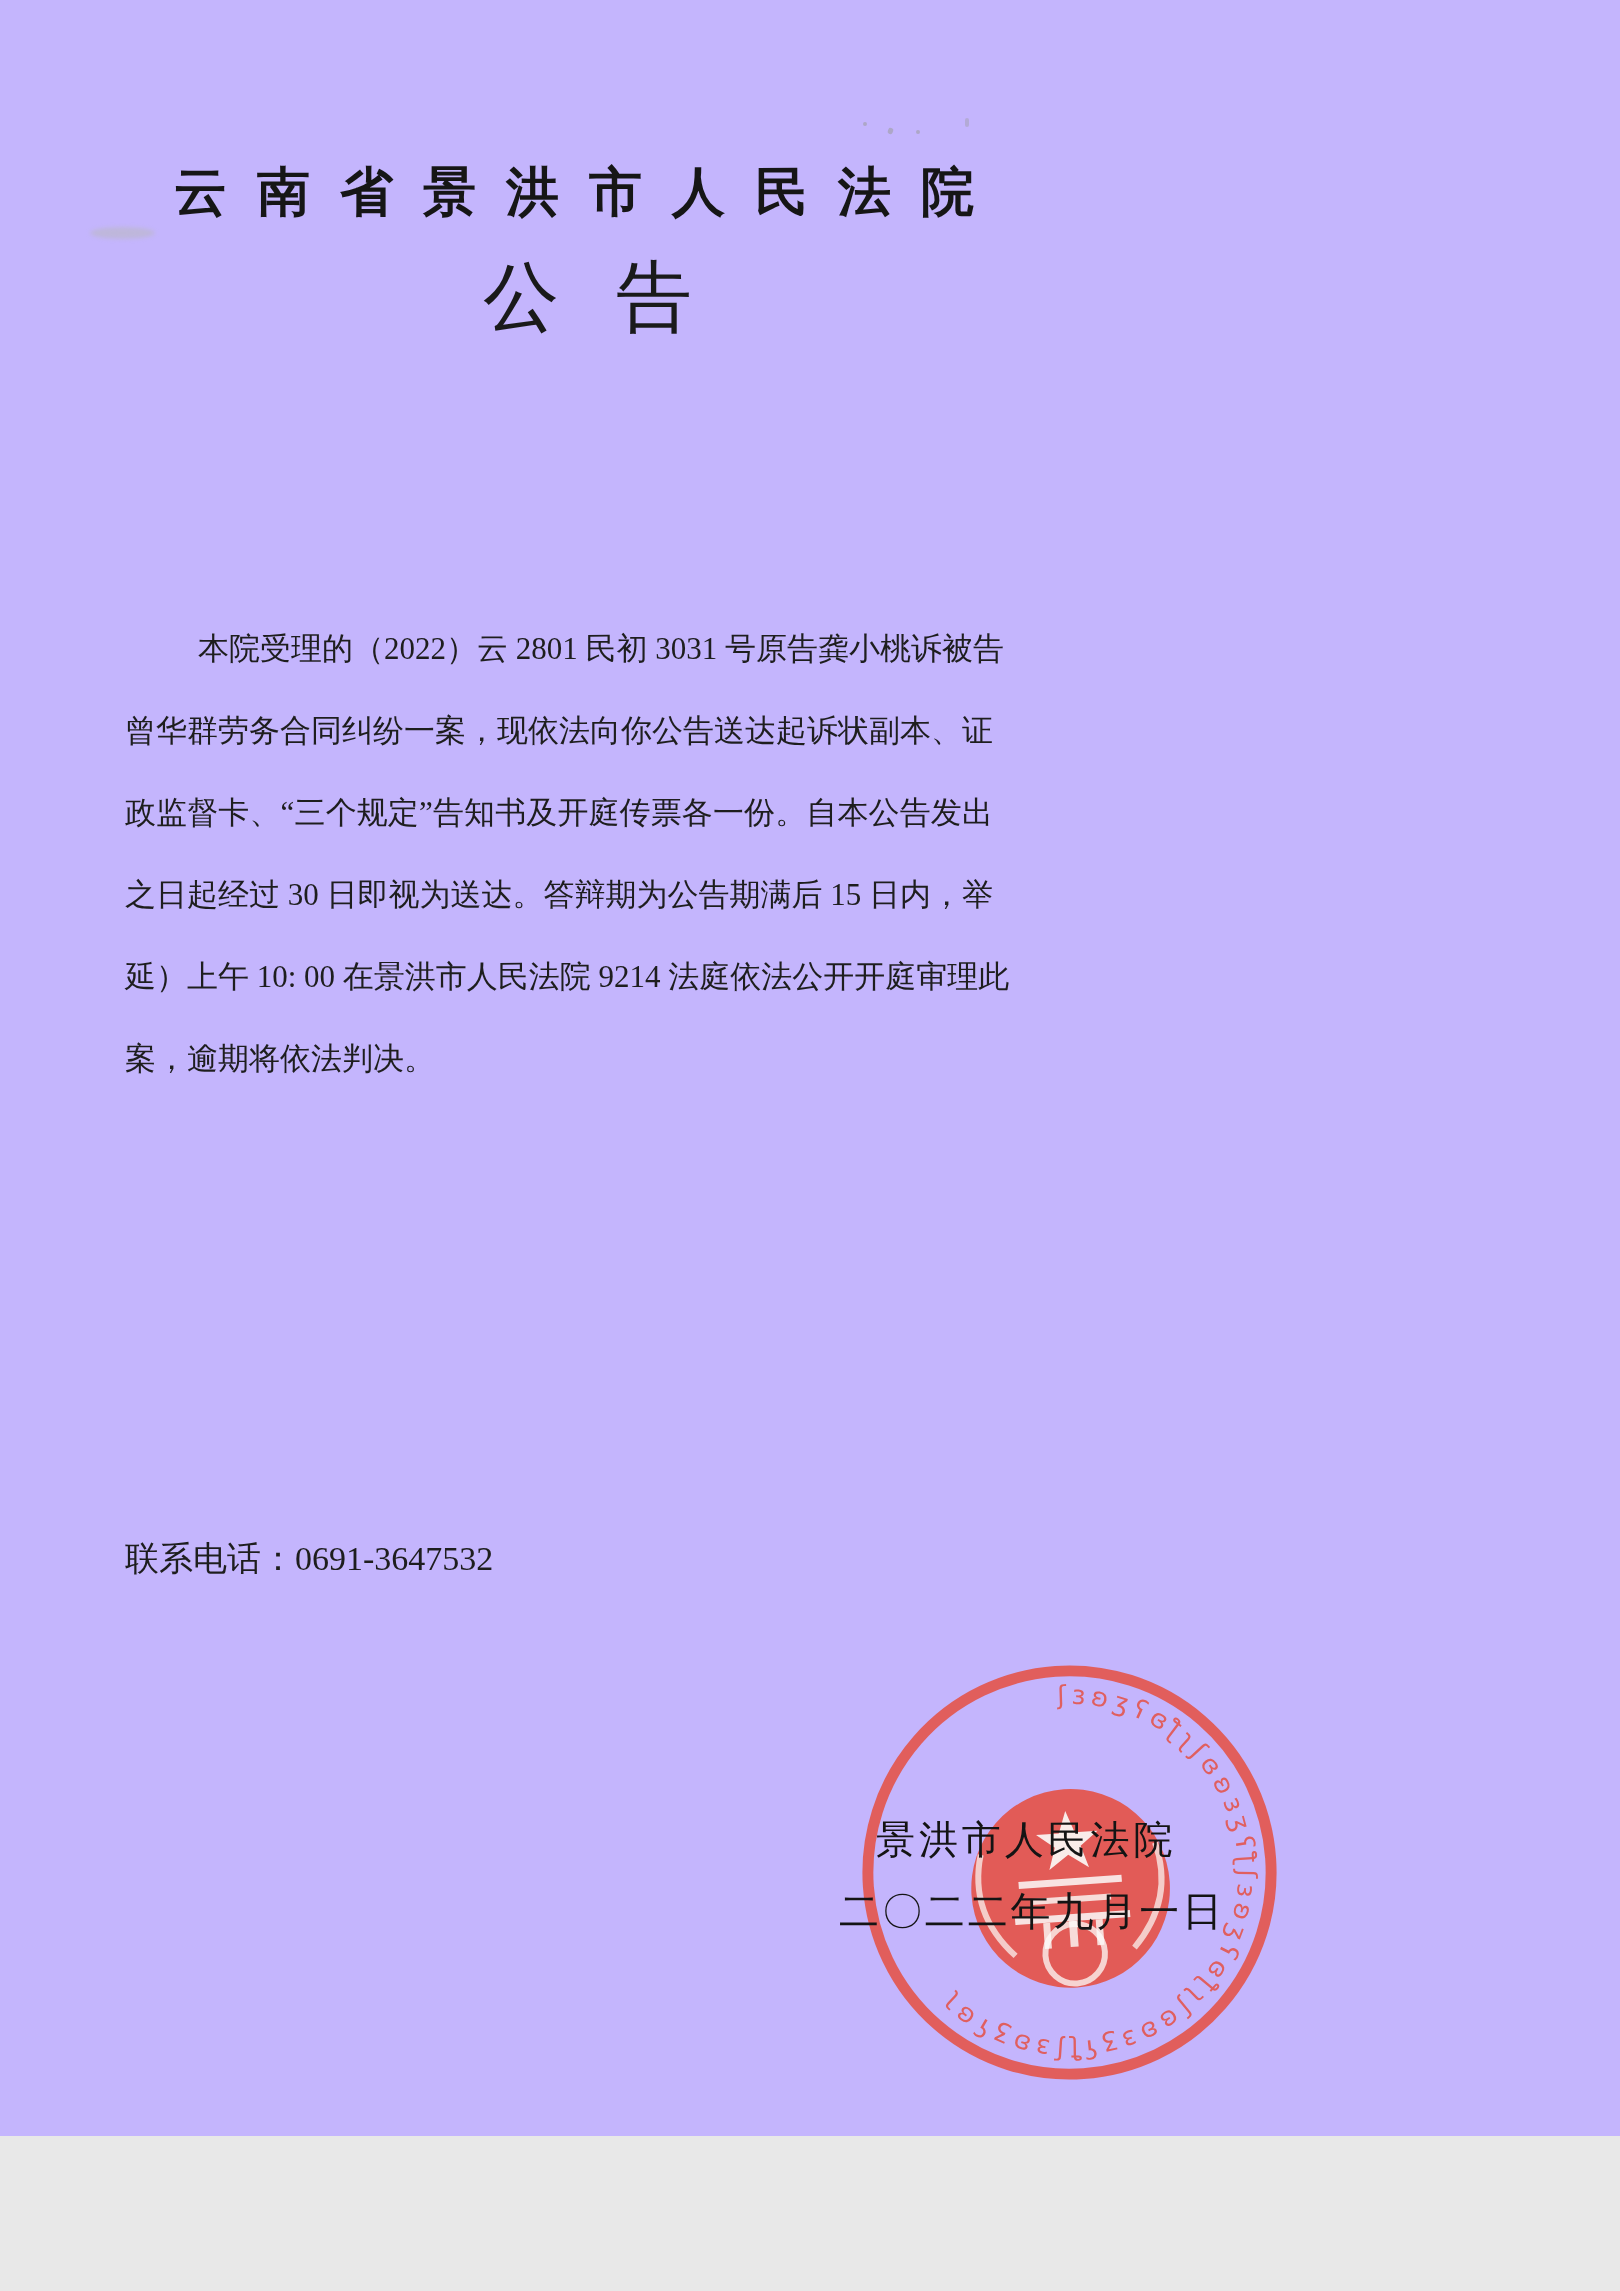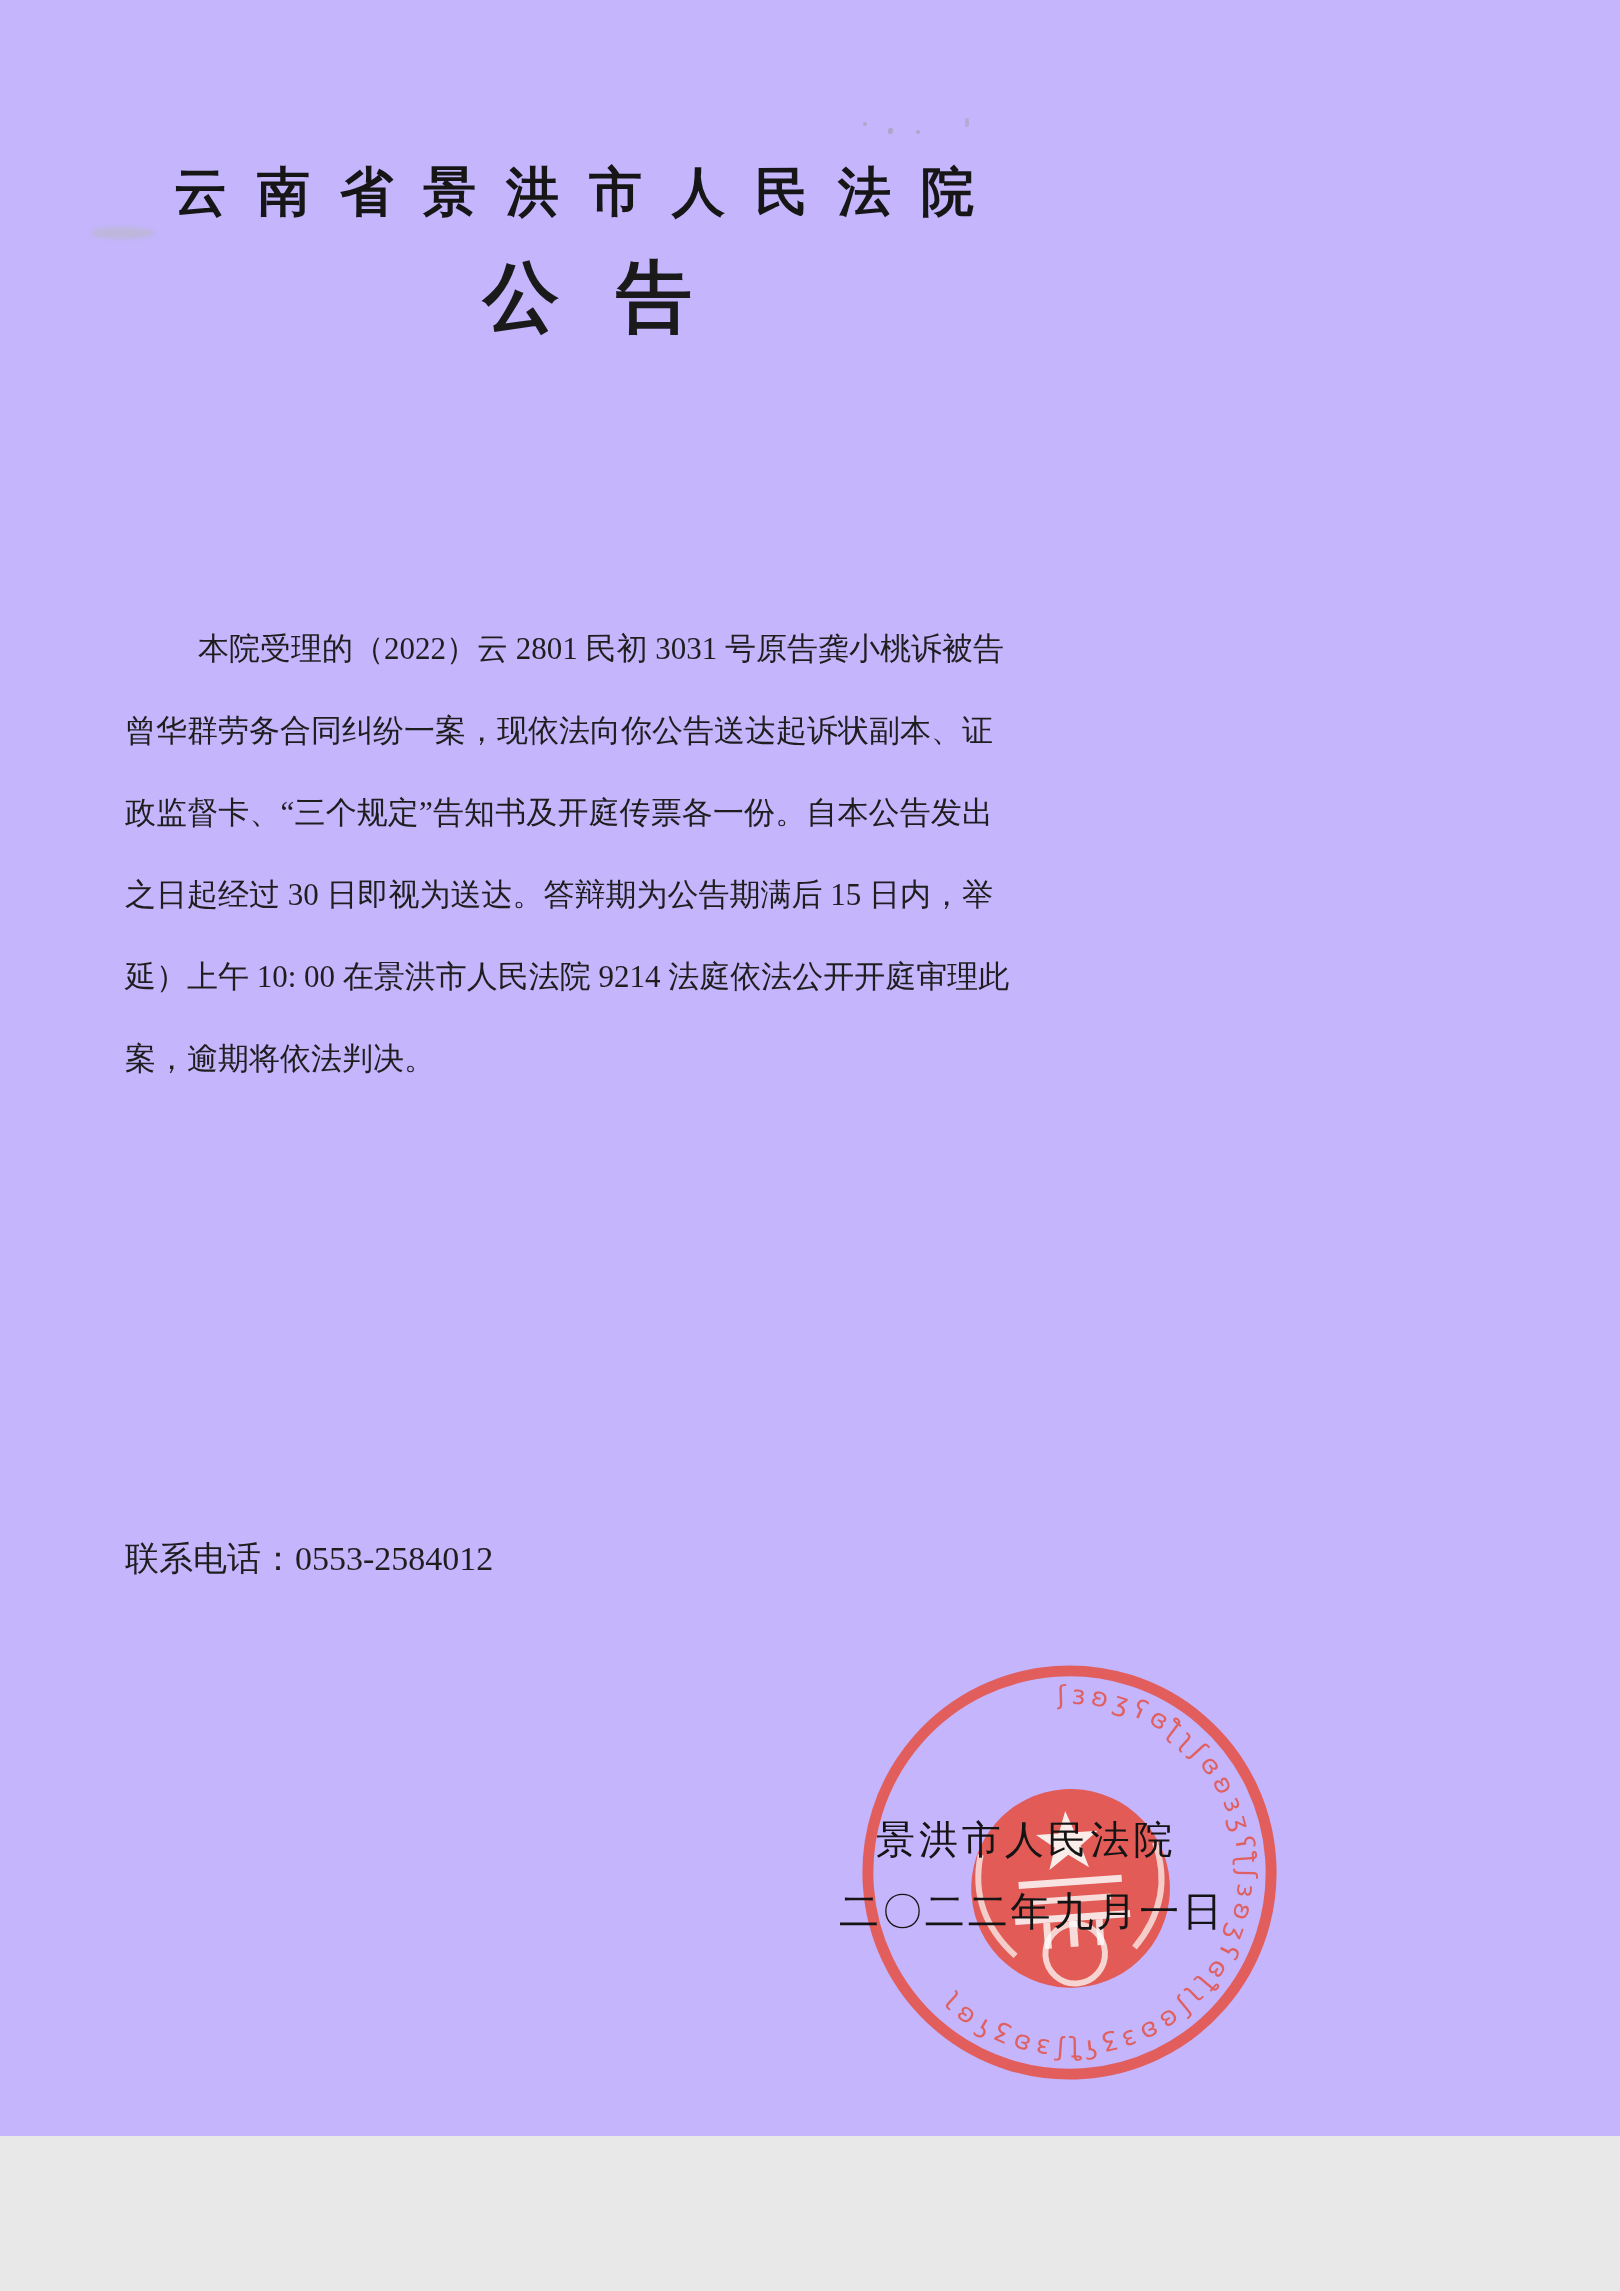--- a/index.html
+++ b/index.html
@@ -14,21 +14,21 @@
   }
 
   .court-name{
     position:absolute;left:125px;top:157px;width:868px;
     font-size:53px;font-weight:bold;color:#161616;
     text-align:center;letter-spacing:30px;padding-left:30px;
     white-space:nowrap;
   }
   .doc-title{
     position:absolute;left:125px;top:247px;width:868px;
-    font-size:76px;font-weight:700;color:#1a1a1a;
+    font-size:76px;font-weight:400;color:#1a1a1a;
     text-align:center;letter-spacing:57px;padding-left:57px;
     white-space:nowrap;
   }
   .recipient{
     position:absolute;left:125px;top:549px;width:868px;
     font-size:34px;line-height:59px;
   }
   .paragraph{
     position:absolute;left:125px;top:608px;width:868px;
     font-size:31px;
@@ -99,21 +99,21 @@
     <div class="b-line first">本院受理的（2022）云 2801 民初 3031 号原告龚小桃诉被告</div>
     <div class="b-line">曾华群劳务合同纠纷一案，现依法向你公告送达起诉状副本、证</div>
     <div class="b-line">政监督卡、“三个规定”告知书及开庭传票各一份。自本公告发出</div>
     <div class="b-line">之日起经过 30 日即视为送达。答辩期为公告期满后 15 日内，举</div>
     <div class="b-line">延）上午 10: 00 在景洪市人民法院 9214 法庭依法公开开庭审理此</div>
     <div class="b-line last">案，逾期将依法判决。</div>
   </div>
 
 
   <div class="phone-line">
-    <span>联系电话：</span><span>0553-2584012</span>
+    <span>联系电话：</span><span>0691-3647532</span>
   </div>
 
   <div class="seal-wrap">
     <svg viewBox="0 0 440 440">
       <g transform="rotate(-4 220 220)" fill="none">
 
         <circle cx="220" cy="220" r="203" stroke="#e4544a" stroke-width="11" opacity="0.9"></circle>
 
         <defs>
           <path id="band" d="M220,50 a170,170 0 1,1 -0.01,0"></path>

